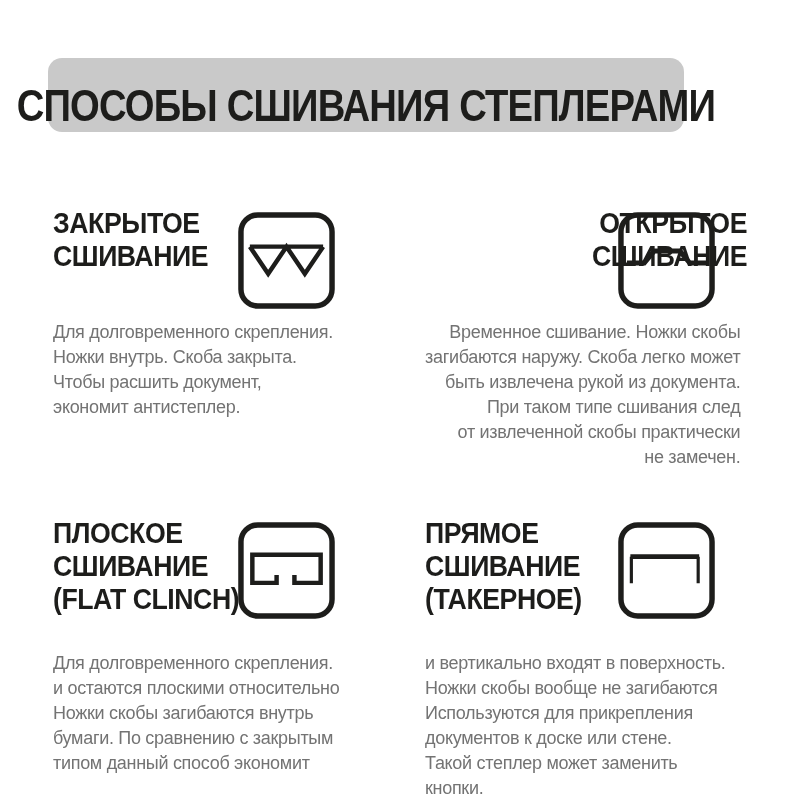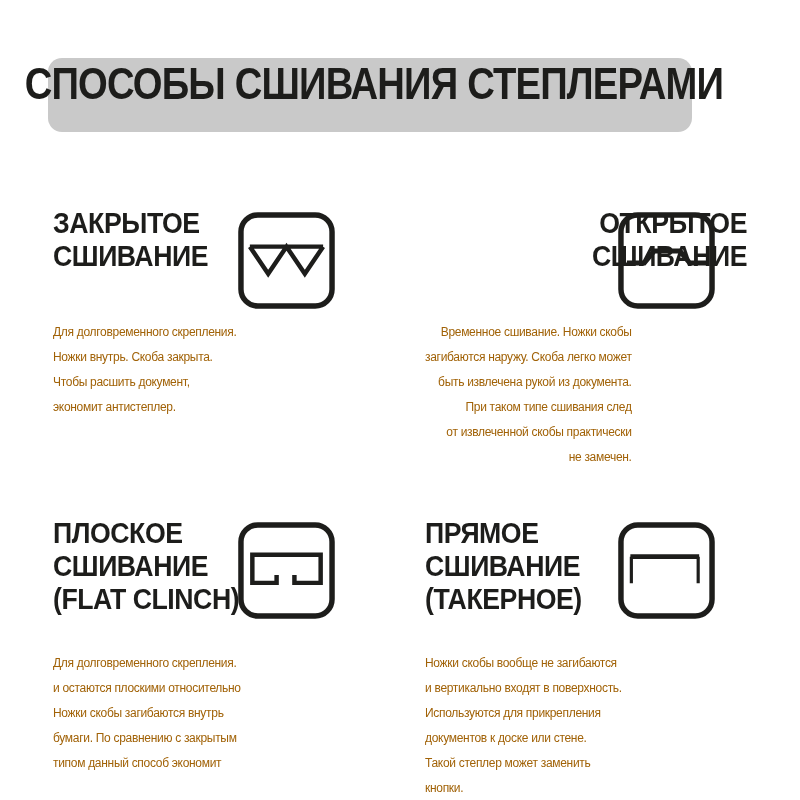--- a/index.html
+++ b/index.html
@@ -14,21 +14,21 @@
     font-family:"Liberation Sans",sans-serif;
     color:var(--ink);
     position:relative;
     overflow:hidden;
   }
   .banner{
     position:absolute;left:48px;top:58px;
     width:636px;height:74px;
     background:var(--banner-bg);
     border-radius:14px;
-    display:flex;align-items:flex-start;justify-content:center;padding-left:8px;
+    display:flex;align-items:flex-end;justify-content:center;
   }
   .title{
     font-weight:bold;
     font-size:45px;
     letter-spacing:-1px;
     white-space:nowrap;
     transform:scaleX(.85);
     color:var(--ink);
   }
   .section{position:absolute;width:350px;margin-top:23px;}
@@ -50,25 +50,25 @@
   .icon-box{
     position:absolute;top:2px;
     width:99px;height:99px;
   }
   .col-left .icon-box{left:184px;}
   .col-right .icon-box{left:192px;}
   .icon-box svg{display:block;width:99px;height:99px;}
   .icon-box .stroke{stroke:var(--ink);fill:none;}
   .body{
     position:absolute;left:0;
-    font-size:12px;
+    font-size:18px;
     line-height:25px;
     letter-spacing:-.3px;
     white-space:nowrap;
-    color:#a16207;
+    color:#737373;
   }
   .row1 .body{top:111px;}
   .row2 .body{top:132px;}
 </style>
 </head>
 <body>
 
 <div class="banner">
   <div class="title">СПОСОБЫ СШИВАНИЯ СТЕПЛЕРАМИ</div>
 </div>
@@ -141,20 +141,20 @@
       <div>(ТАКЕРНОЕ)</div>
     </div>
   <div class="icon-box" aria-label="tacker-staple-icon">
     <svg viewBox="0 0 100 100">
       <rect class="stroke" x="4" y="4" width="92" height="92" rx="17" stroke-width="5.5"></rect>
       <path class="stroke" d="M13.5 36 H83" stroke-width="5"></path>
       <path class="stroke" d="M14.5 36 V63 M82 36 V63" stroke-width="3.2"></path>
     </svg>
   </div>
   <div class="body">
+      <div>и вертикально входят в поверхность.</div>
       <div>Ножки скобы вообще не загибаются</div>
-      <div>и вертикально входят в поверхность.</div>
       <div>Используются для прикрепления</div>
       <div>документов к доске или стене.</div>
       <div>Такой степлер может заменить</div>
       <div>кнопки.</div>
     </div>
 </div>
 
 </body></html>

